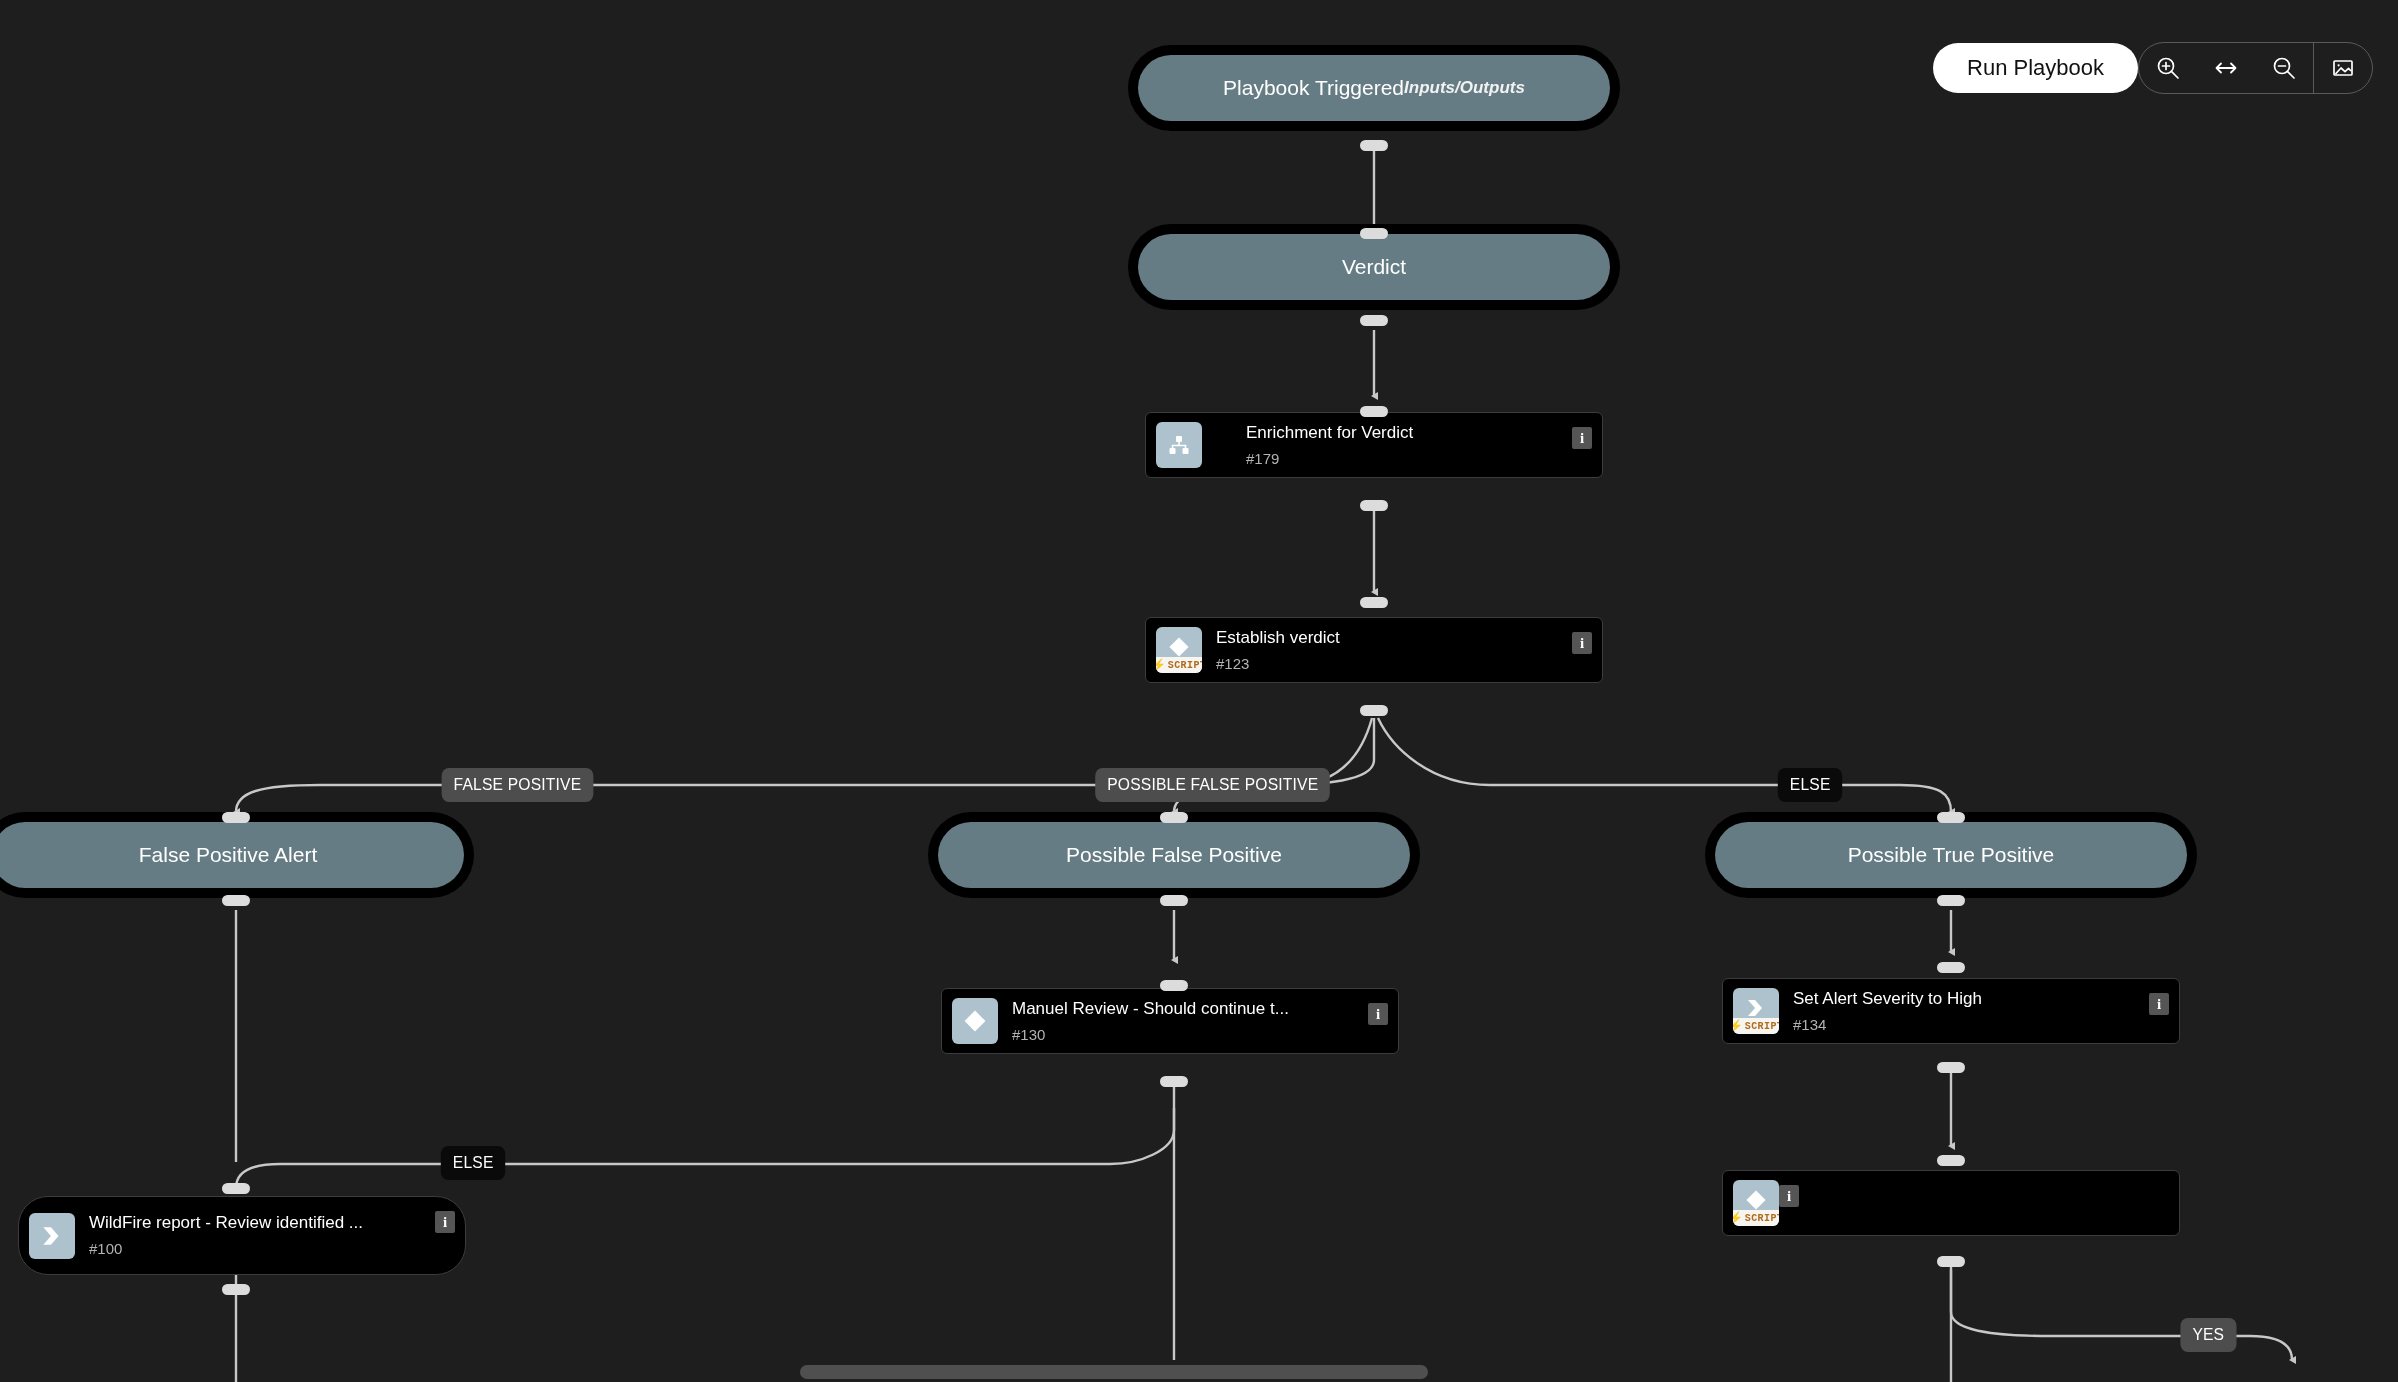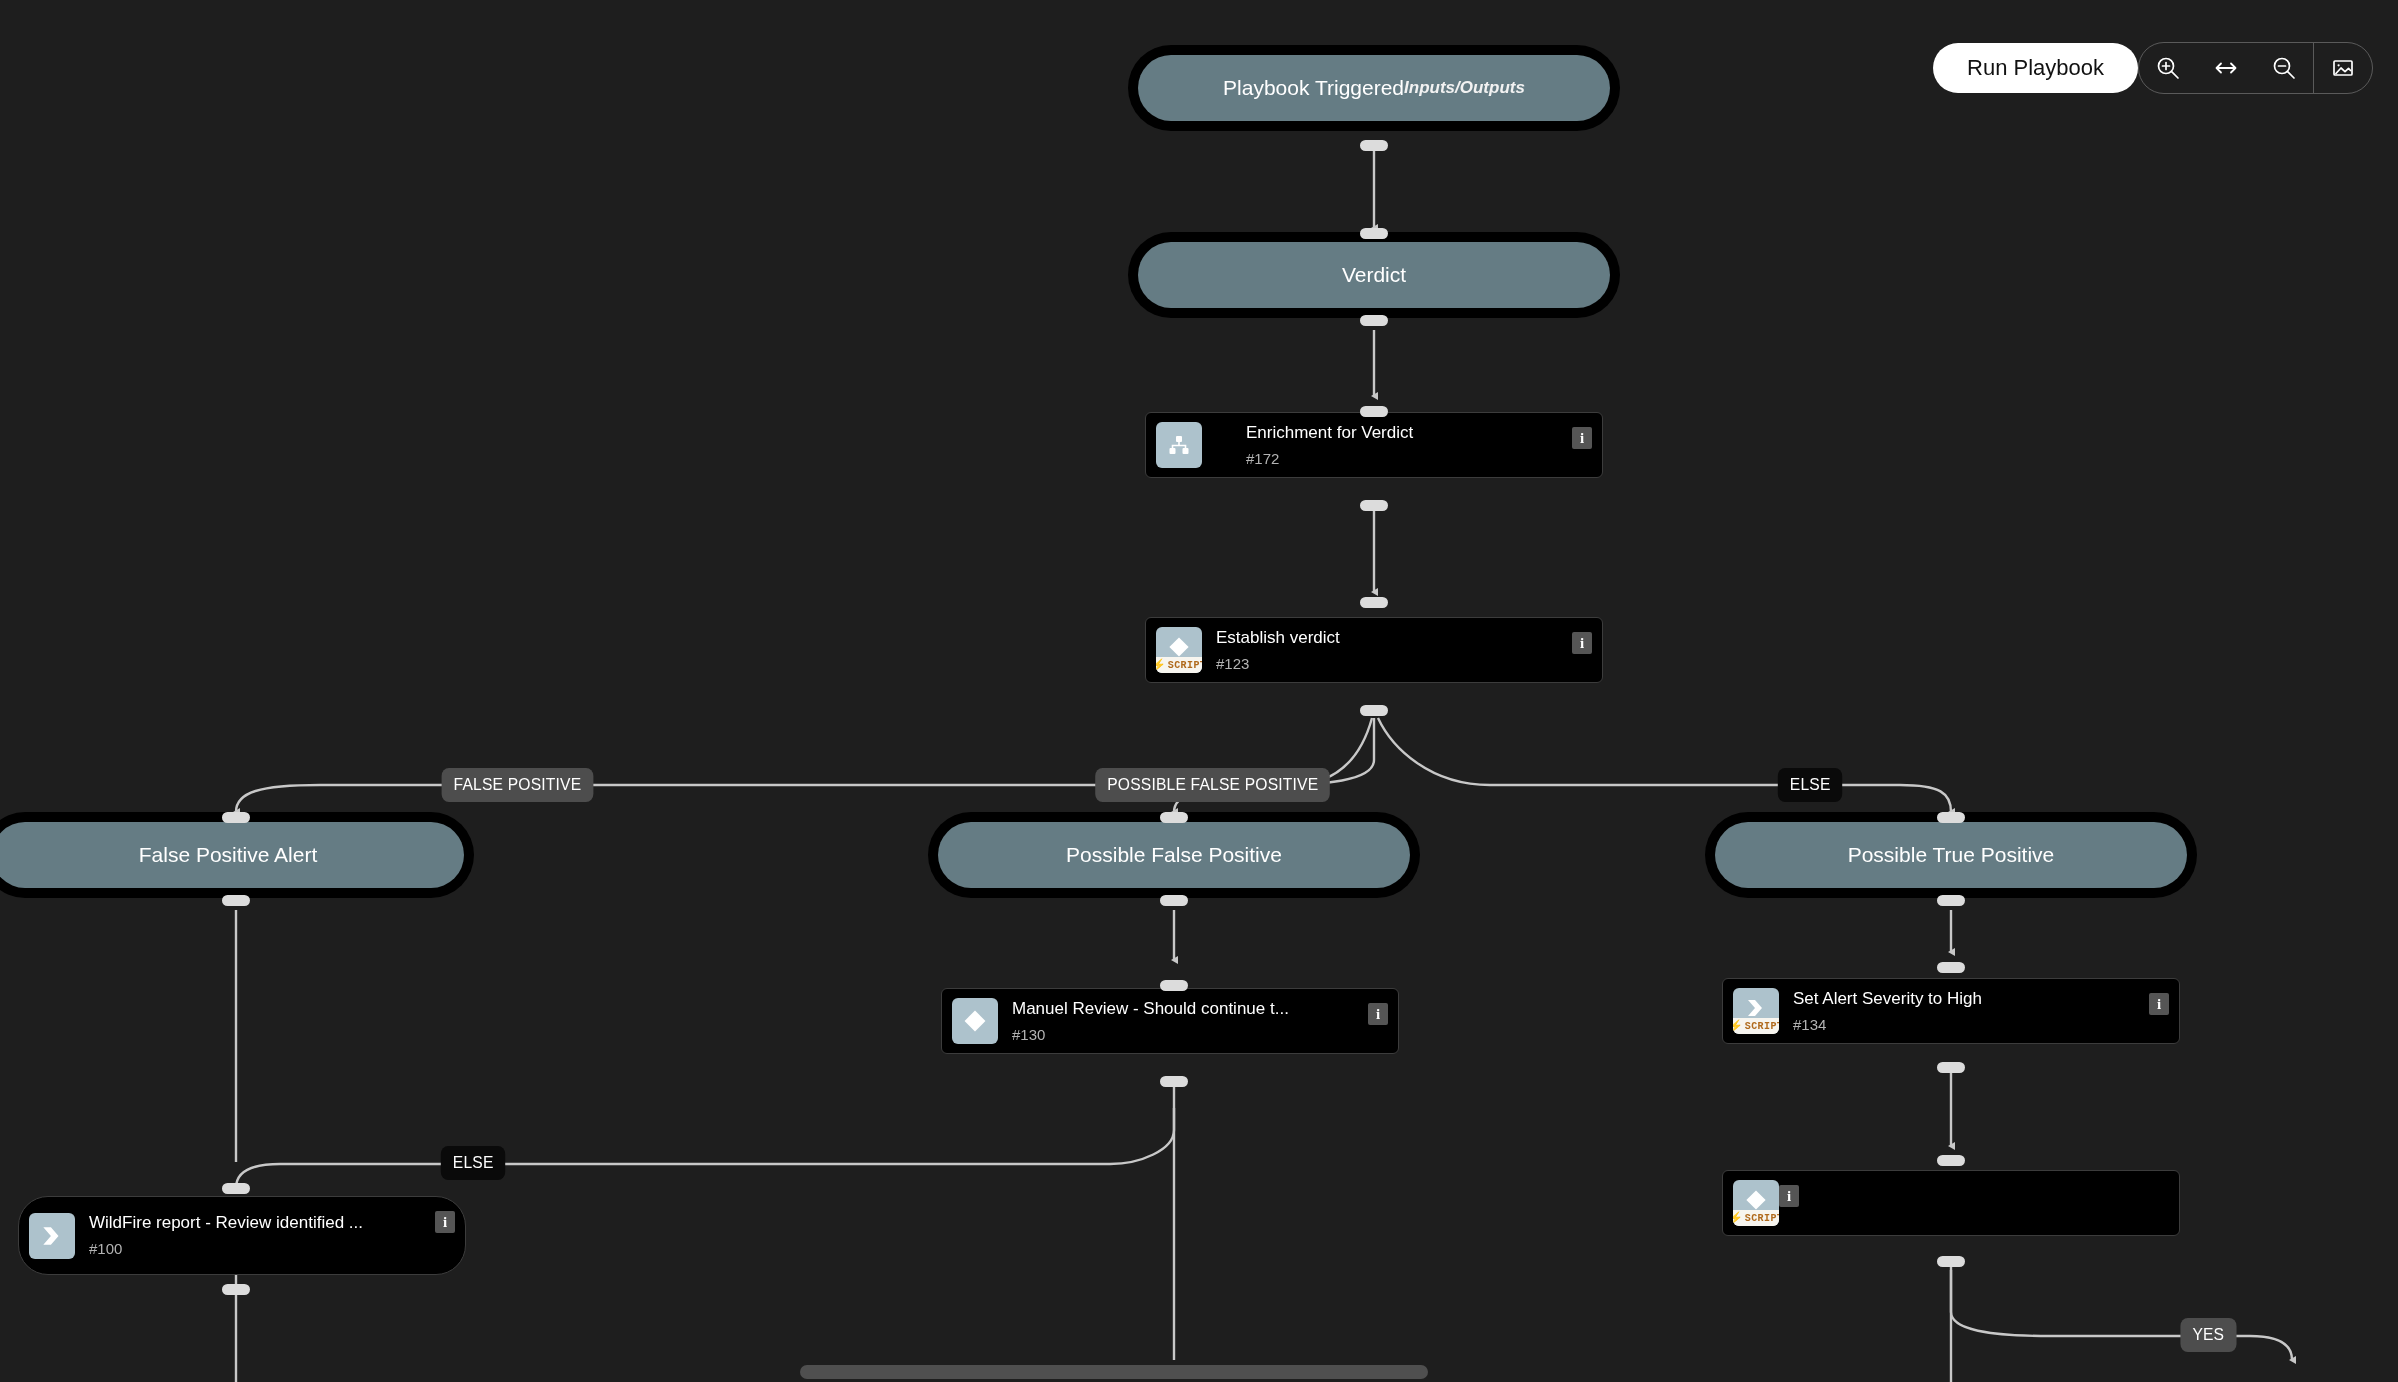--- a/index.html
+++ b/index.html
@@ -313,42 +313,42 @@
 
   <div class="pill-node" style="left:1128px; top:45px; width:492px; height:86px;">
     <div class="pill-inner">
       <div class="pill-title">Playbook Triggered</div>
       <div class="pill-sub">Inputs/Outputs</div>
     </div>
   </div>
   <div class="conn" style="left:1360px; top:140px;"></div>
 
   <div class="conn" style="left:1360px; top:228px;"></div>
-  <div class="pill-node" style="left:1128px; top:232px; width:492px; height:86px;">
+  <div class="pill-node" style="left:1128px; top:224px; width:492px; height:86px;">
     <div class="pill-inner">
       <div class="pill-title">Verdict</div>
     </div>
   </div>
   <div class="conn" style="left:1360px; top:315px;"></div>
 
   <div class="conn" style="left:1360px; top:406px;"></div>
   <div class="task-node" style="left:1145px; top:412px; width:458px; height:66px;gap:30px;">
     <div class="task-icon">
       <div class="glyph">
         <svg width="26" height="26" viewBox="0 0 26 26" fill="#ffffff">
           <rect x="10" y="4" width="6" height="6" rx="1"></rect>
           <rect x="3.5" y="16" width="6" height="6" rx="1"></rect>
           <rect x="16.5" y="16" width="6" height="6" rx="1"></rect>
           <path d="M13,10 L13,13.5 M6.5,16 L6.5,13.5 L19.5,13.5 L19.5,16" stroke="#ffffff" stroke-width="1.6" fill="none"></path>
         </svg>
       </div>
     </div>
     <div class="task-body">
       <div class="task-title">Enrichment for Verdict</div>
-      <div class="task-id">#172</div>
+      <div class="task-id">#179</div>
     </div>
     <div class="info-badge">i</div>
   </div>
   <div class="conn" style="left:1360px; top:500px;"></div>
 
   <div class="conn" style="left:1360px; top:597px;"></div>
   <div class="task-node" style="left:1145px; top:617px; width:458px; height:66px;">
     <div class="task-icon with-script">
       <div class="glyph" style="padding-bottom:12px;">
         <svg width="22" height="22" viewBox="0 0 22 22" fill="#ffffff">

